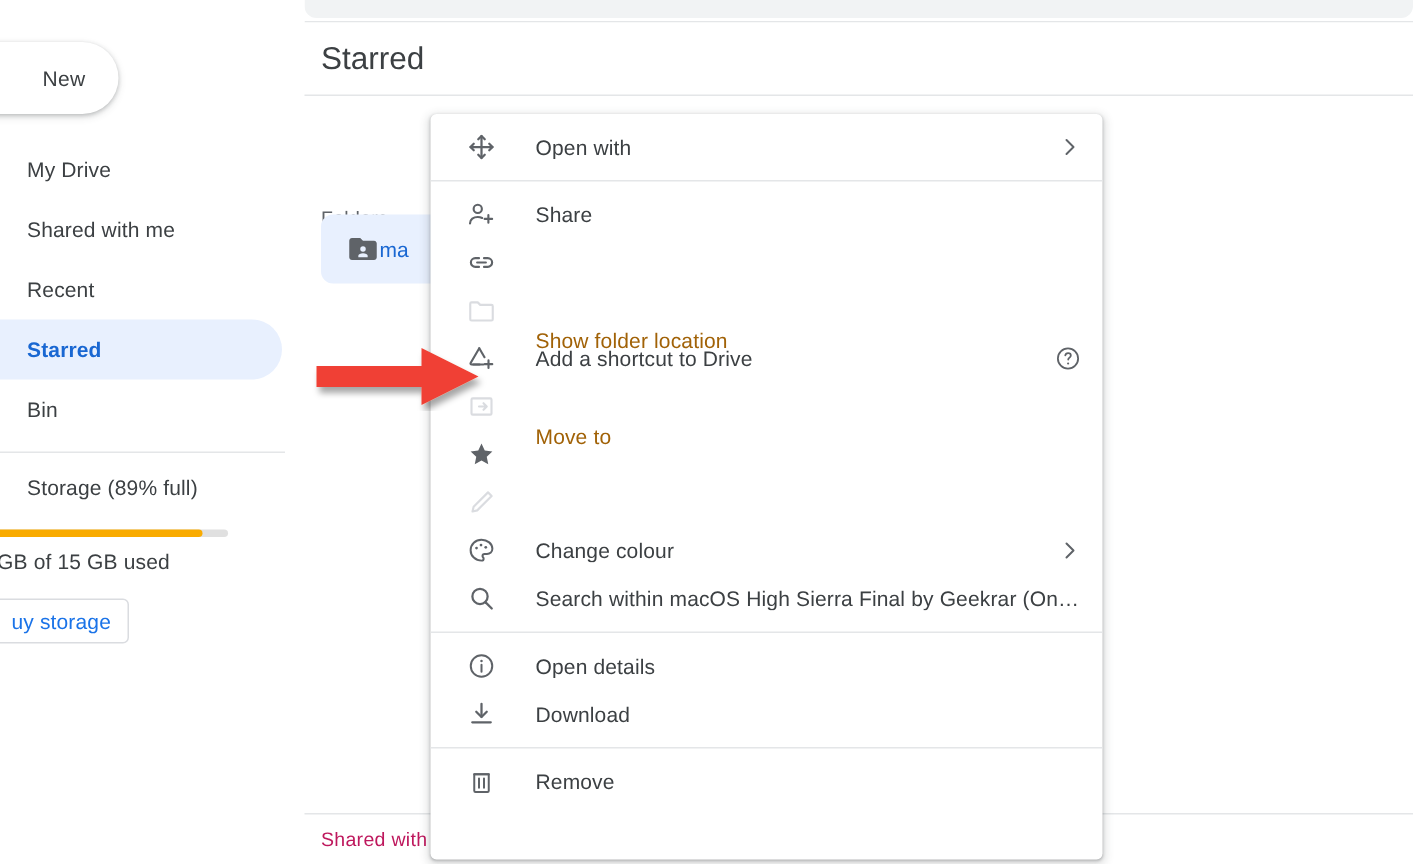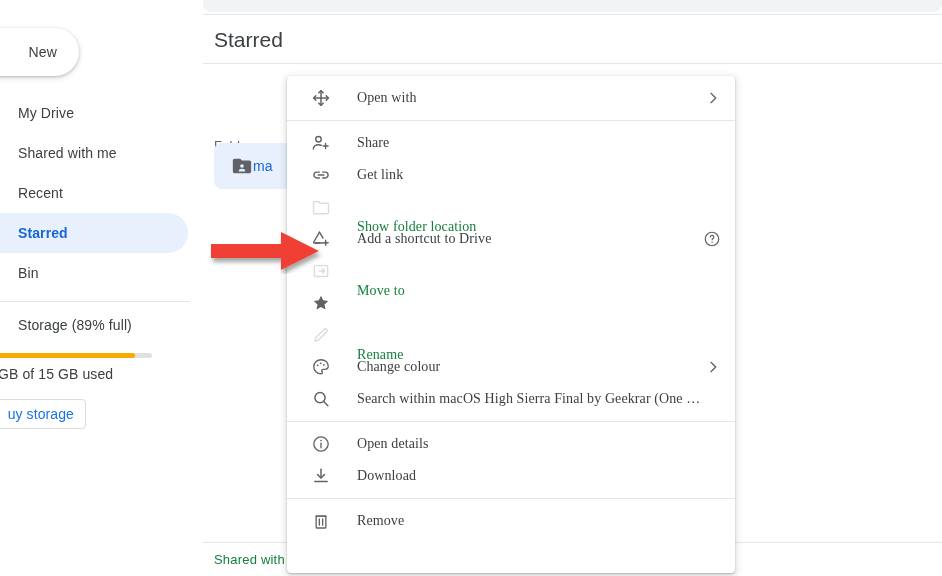--- a/index.html
+++ b/index.html
@@ -97,45 +97,45 @@
   .folder-chip .chip-icon { flex: 0 0 auto; display: flex; }
   .folder-chip .chip-name {
     font-size: 14px; color: #1967d2; white-space: nowrap;
   }
 
   .bottom-rule {
     position: absolute; left: 0px; top: 527px; width: 739px; height: 1px; background: #e4e6e8;
   }
   .shared-with {
     position: absolute; left: 11px; top: 537px;
-    font-size: 13px; color: #15803d; letter-spacing: .2px; white-space: nowrap;
+    font-size: 13px; color: #be185d; letter-spacing: .2px; white-space: nowrap;
   }
 
   
   .context-menu {
     position: absolute; left: 287px; top: 76px; width: 448px; height: 497px;
     background: #fff; border-radius: 4px;
     box-shadow: 0 1px 2px rgba(60,64,67,.3), 0 2px 6px 2px rgba(60,64,67,.15);
-    z-index: 30; padding: 6px 0 0 0; font-family: Liberation Serif, serif;
+    z-index: 30; padding: 6px 0 0 0;
   }
   .menu-group { padding: 0; }
   .menu-sep { height: 1px; background: #e4e6e8; margin: 6px 0; }
 
   .menu-item {
     position: relative; height: 32px; display: flex; align-items: center;
     padding: 0 14px 0 22px; cursor: pointer;
   }
   .menu-item.disabled { cursor: default; }
 
   .mi-icon { flex: 0 0 24px; width: 24px; height: 24px; display: flex; align-items: center; justify-content: center; }
   .mi-label {
     margin-left: 24px; font-size: 14px; color: #3c4043; letter-spacing: .1px;
     white-space: nowrap; overflow: hidden; text-overflow: ellipsis; flex: 1 1 auto;
   }
-  .menu-item.disabled .mi-label { color: #15803d; margin-top: 40px; }
+  .menu-item.disabled .mi-label { color: #a16207; margin-top: 40px; }
   .mi-trailing { flex: 0 0 auto; display: flex; align-items: center; margin-left: 8px; }
 
   svg { display: block; }
 
   
   .arrow-annotation {
     position: absolute; left: 207px; top: 228px; width: 120px; height: 46px; z-index: 50;
     pointer-events: none;
   }
 </style>
@@ -246,21 +246,20 @@
       </div>
 
       <div class="menu-item">
         <span class="mi-icon">
           <svg width="20" height="20" viewBox="0 0 24 24" fill="none" stroke="#5f6368" stroke-width="1.7" stroke-linecap="round">
             <path d="M10 8.5H7a3.5 3.5 0 0 0 0 7h3"></path>
             <path d="M14 8.5h3a3.5 3.5 0 0 1 0 7h-3"></path>
             <path d="M8.5 12h7"></path>
           </svg>
         </span>
-        <span class="mi-label">Get link</span>
       </div>
 
       <div class="menu-item disabled">
         <span class="mi-icon">
           <svg width="20" height="20" viewBox="0 0 24 24" fill="none" stroke="#dadce0" stroke-width="1.7" stroke-linejoin="round">
             <path d="M3 19V6.5c0-.6.4-1 1-1h5l2 2h9c.6 0 1 .4 1 1V19c0 .6-.4 1-1 1H4c-.6 0-1-.4-1-1z"></path>
           </svg>
         </span>
         <span class="mi-label">Show folder location</span>
       </div>
@@ -301,21 +300,20 @@
           </svg>
         </span>
       </div>
 
       <div class="menu-item disabled">
         <span class="mi-icon">
           <svg width="20" height="20" viewBox="0 0 24 24" fill="none" stroke="#dadce0" stroke-width="1.7" stroke-linecap="round" stroke-linejoin="round">
             <path d="M17.2 3.9l2.9 2.9L8.6 18.3l-3.8.9.9-3.8z"></path>
           </svg>
         </span>
-        <span class="mi-label">Rename</span>
       </div>
 
       <div class="menu-item">
         <span class="mi-icon">
           <svg width="20" height="20" viewBox="0 0 24 24" fill="none" stroke="#5f6368" stroke-width="1.6" stroke-linejoin="round">
             <path d="M12 3.3c-4.8 0-8.7 3.7-8.7 8.4 0 4.7 3.9 8.4 8.7 8.4 1 0 1.7-.7 1.7-1.6 0-.4-.2-.8-.5-1.1-.3-.3-.4-.6-.4-1 0-.9.7-1.6 1.7-1.6h1.9c2.4 0 4.3-1.8 4.3-4.1 0-4-3.9-7.4-8.7-7.4z"></path>
             <circle cx="8" cy="10" r="1.1" fill="#5f6368" stroke="none"></circle>
             <circle cx="11.6" cy="7.6" r="1.1" fill="#5f6368" stroke="none"></circle>
             <circle cx="15.4" cy="9.4" r="1.1" fill="#5f6368" stroke="none"></circle>
           </svg>

